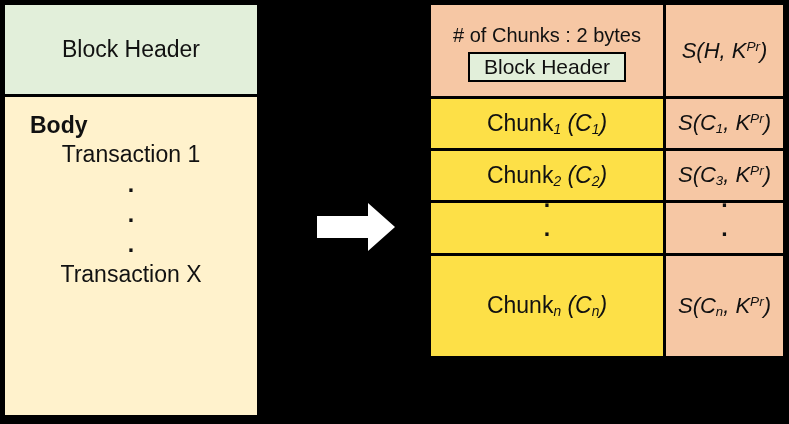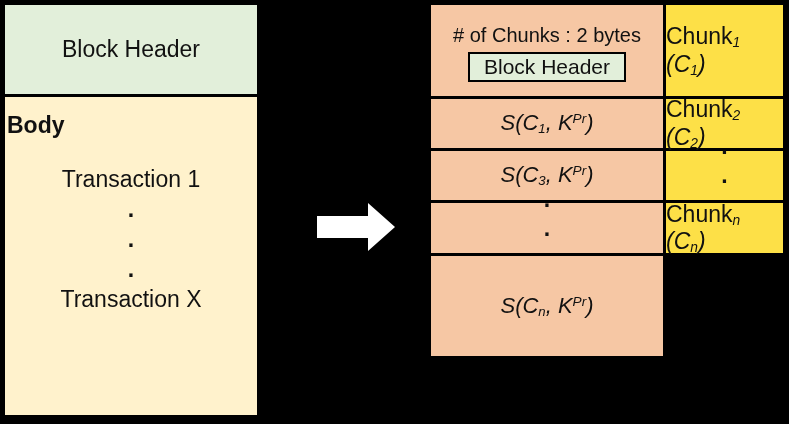--- a/index.html
+++ b/index.html
@@ -23,24 +23,23 @@
   .lb-header {
     height: 89px;
     background: #e2efda;
     border-bottom: 3px solid #000;
     display: flex; align-items: center; justify-content: center;
     font-size: 23px;
   }
   .lb-body { padding-top: 14px; }
   .body-title {
     font-weight: bold; font-size: 23px; line-height: 28px;
-    padding-left: 2px;
+    padding-left: 25px;
   }
   .tx-list {
-    margin-top: 25px;
     text-align: center;
     font-size: 23px; line-height: 30px;
   }
   .dot-line { font-weight: bold; }
 
   
   .arrow {
     position: absolute; left: 313px; top: 199px;
   }
 
@@ -105,20 +104,23 @@
 <svg class="arrow" width="85" height="56" viewBox="0 0 85 56">
   <polygon points="4,17 55,17 55,4 82,28 55,52 55,39 4,39" fill="#ffffff"></polygon>
 </svg>
 
 <div class="chunk-table">
 
   <div class="cell salmon header-cell">
     <div class="count-label"># of Chunks : 2 bytes</div>
     <div class="bh-chip"><span>Block Header</span></div>
   </div>
+  <div class="cell salmon sig-cell">
+    <span><span>S(H, K</span><span class="sup">Pr</span><span>)</span></span>
+  </div>
 
   <div class="cell cream chunk-cell">
     <span><span>Chunk</span><span class="sub it">1</span><span class="it"> (C</span><span class="sub it">1</span><span class="it">)</span></span>
   </div>
   <div class="cell salmon sig-cell">
     <span><span>S(C</span><span class="sub">1</span><span>, K</span><span class="sup">Pr</span><span>)</span></span>
   </div>
 
   <div class="cell cream chunk-cell">
     <span><span>Chunk</span><span class="sub it">2</span><span class="it"> (C</span><span class="sub it">2</span><span class="it">)</span></span>

